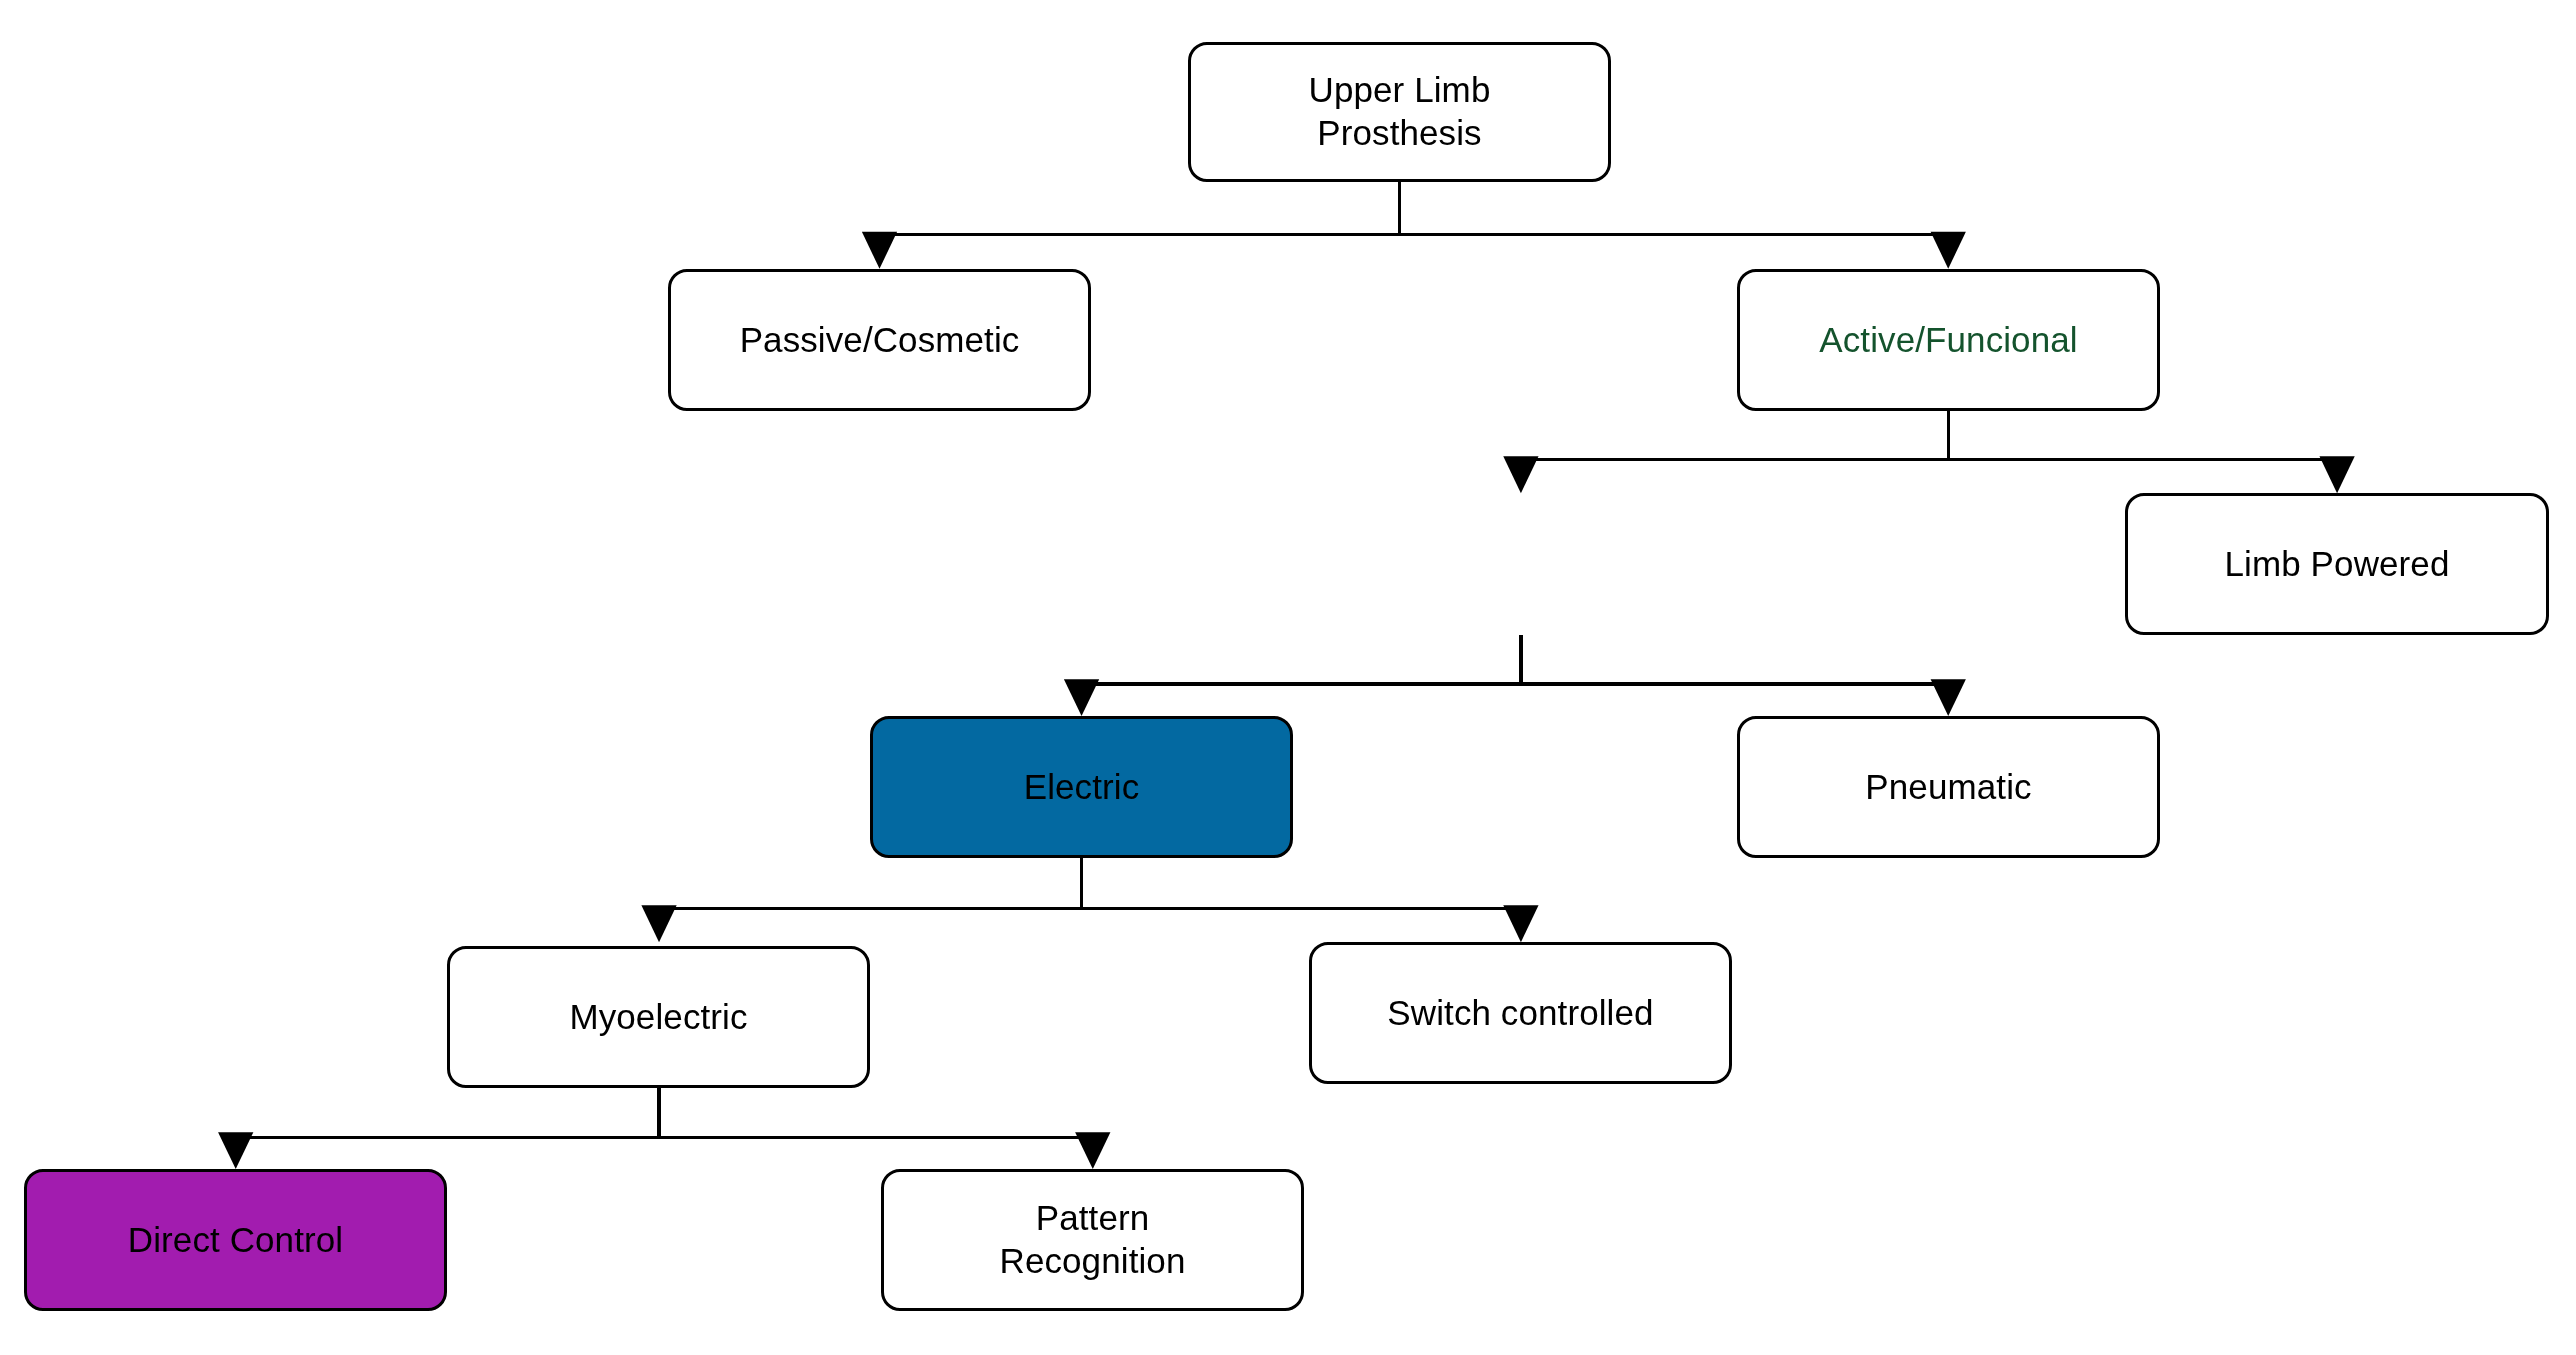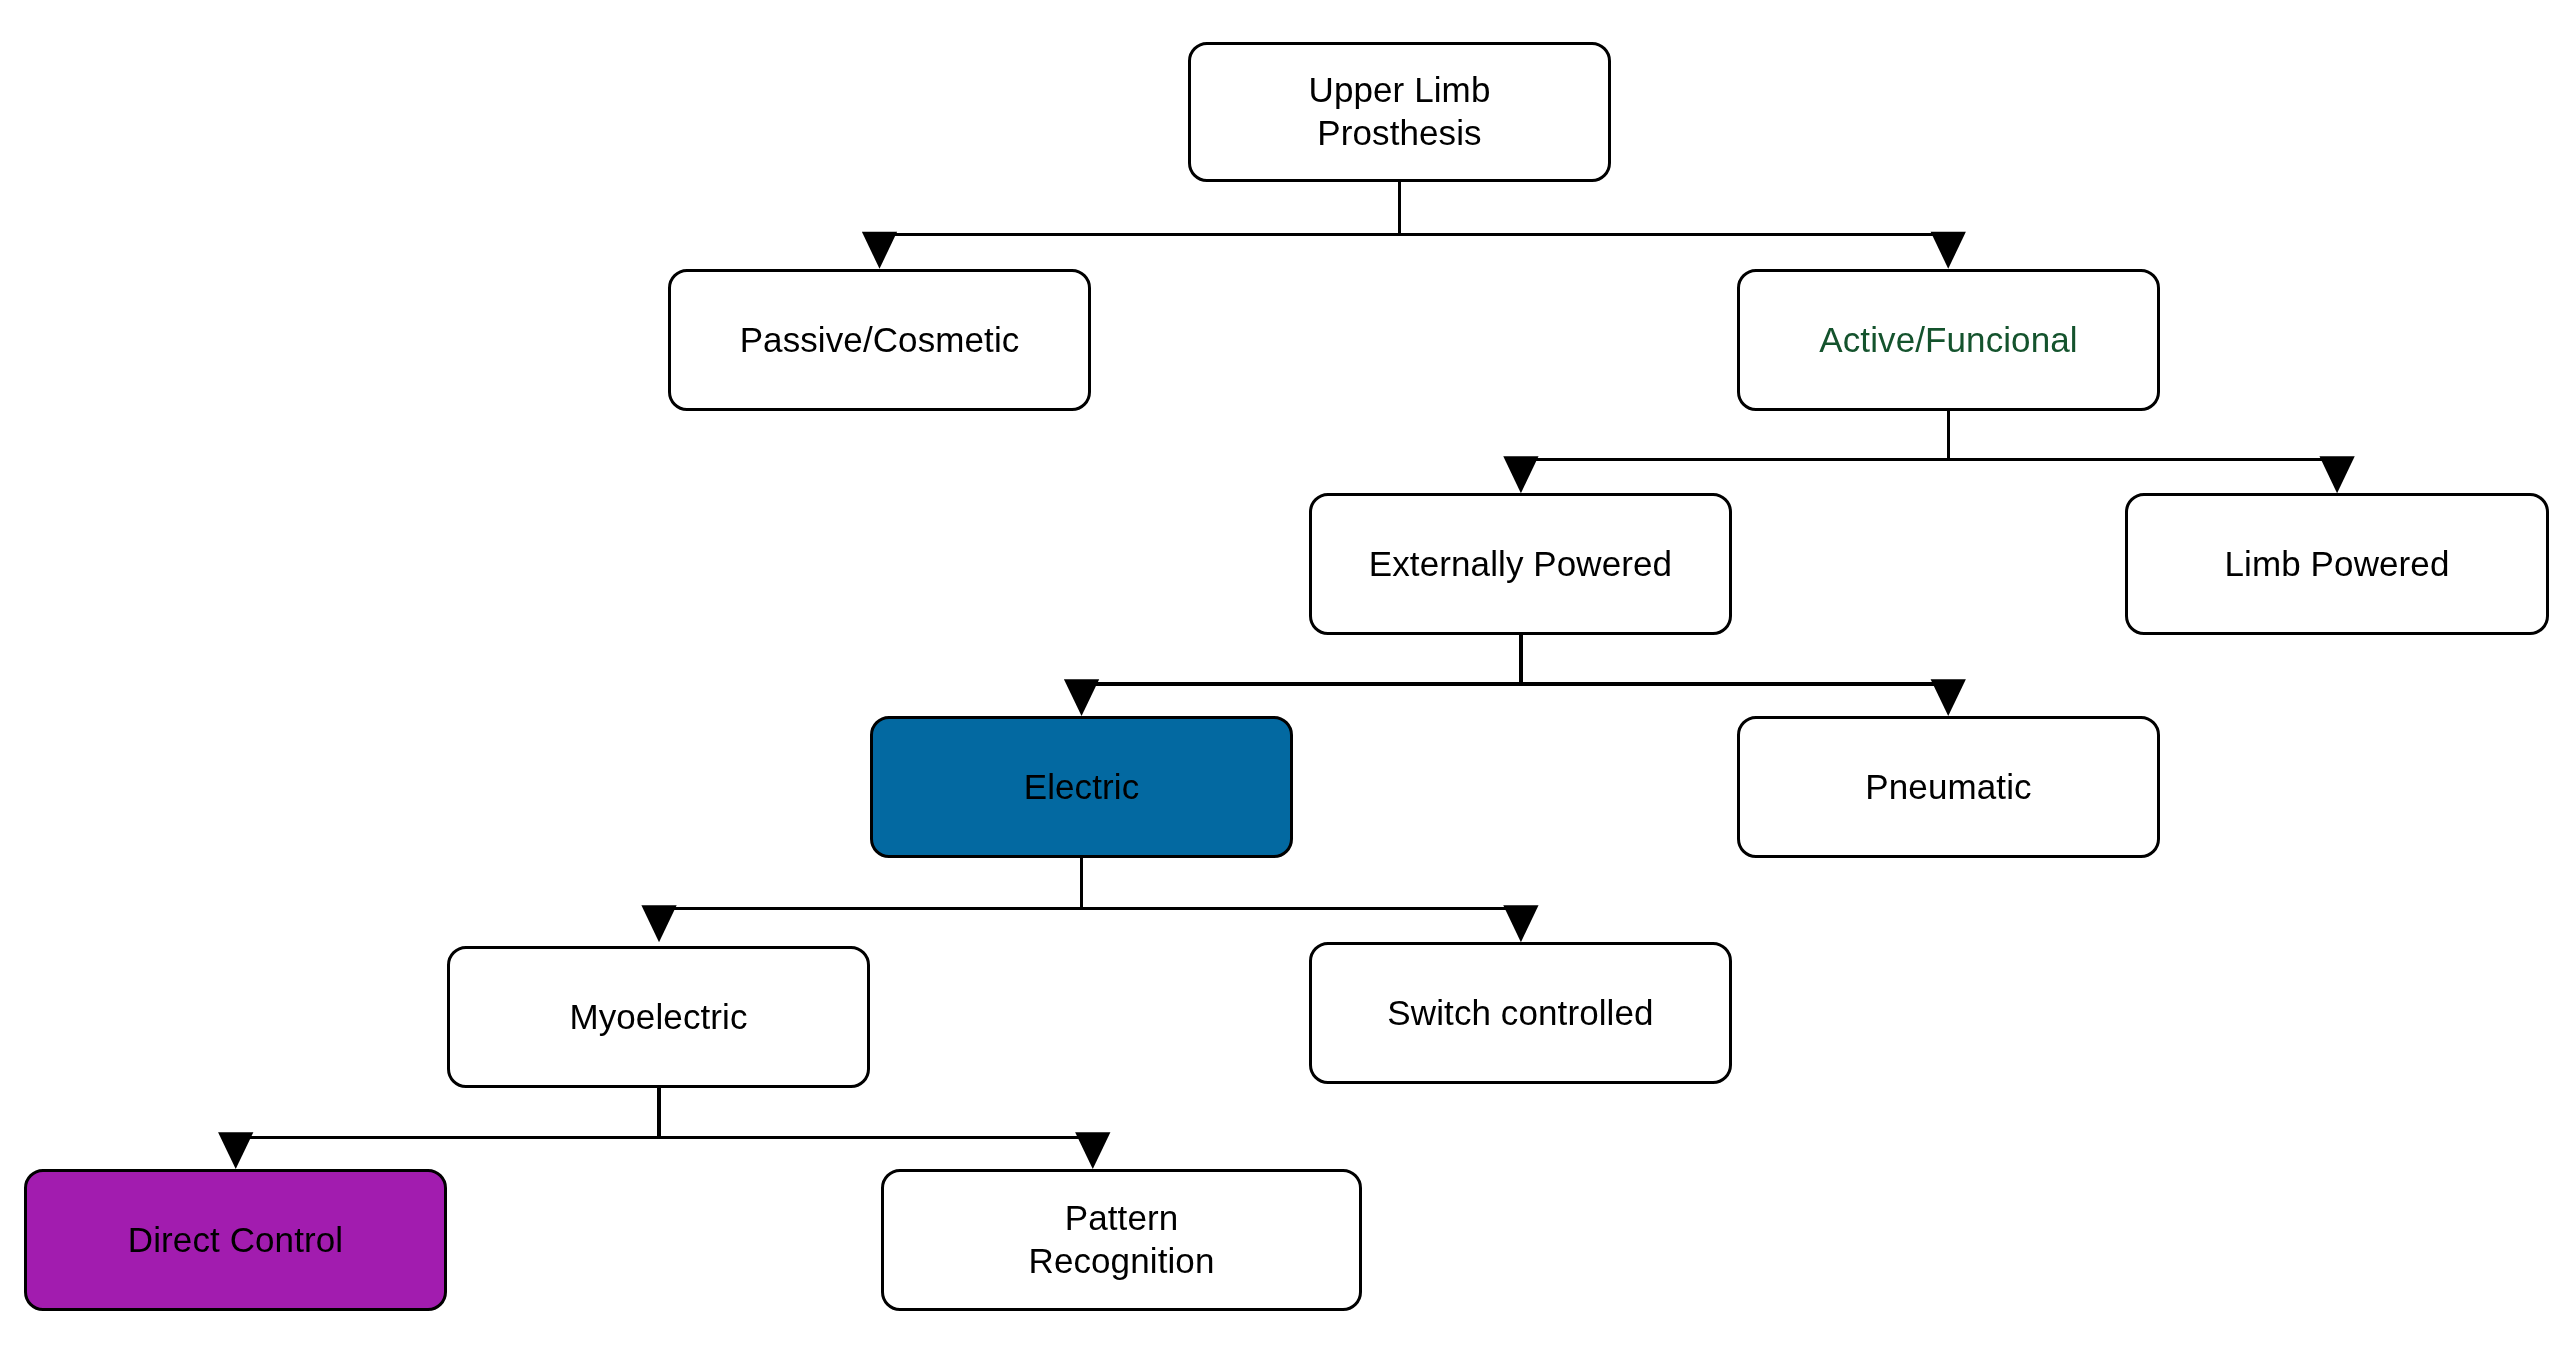--- a/index.html
+++ b/index.html
@@ -84,24 +84,23 @@
       <line x1="294" y1="1419" x2="294" y2="1414" stroke="#000000" stroke-width="4" shape-rendering="crispEdges"></line>
       <polygon points="272,1412 316,1412 294,1458" fill="#000000"></polygon>
       <line x1="1363" y1="1419" x2="1363" y2="1414" stroke="#000000" stroke-width="4" shape-rendering="crispEdges"></line>
       <polygon points="1341,1412 1385,1412 1363,1458" fill="#000000"></polygon>
     </svg>
   <div id="node-layer">
       <div class="node" style="left: 668px; top: 269px; width: 423px; height: 142px; border-color: rgb(0, 0, 0); background: rgb(255, 255, 255); color: rgb(0, 0, 0);">Passive/Cosmetic</div>
       <div class="node" style="left: 1188px; top: 42px; width: 423px; height: 140px; border-color: rgb(0, 0, 0); background: rgb(255, 255, 255); color: rgb(0, 0, 0);">Upper Limb
 Prosthesis</div>
       <div class="node" style="left: 1737px; top: 269px; width: 423px; height: 142px; border-color: rgb(0, 0, 0); background: rgb(255, 255, 255); color: #14532d; text-align: center;">Active/Funcional</div>
-      <div class="node" style="left: 1309px; top: 493px; width: 423px; height: 142px; border-color: rgb(0, 0, 0); background: rgb(255, 255, 255); color: rgb(0, 0, 0);">Externally Powered</div>
       <div class="node" style="left: 2125px; top: 493px; width: 424px; height: 142px; border-color: rgb(0, 0, 0); background: rgb(255, 255, 255); color: rgb(0, 0, 0);">Limb Powered</div>
       <div class="node" style="left: 870px; top: 716px; width: 423px; height: 142px; border-color: rgb(0, 0, 0); background: #0369a1; color: rgb(0, 0, 0);">Electric</div>
       <div class="node" style="left: 1737px; top: 716px; width: 423px; height: 142px; border-color: rgb(0, 0, 0); background: rgb(255, 255, 255); color: rgb(0, 0, 0);">Pneumatic</div>
       <div class="node" style="left: 447px; top: 946px; width: 423px; height: 142px; border-color: rgb(0, 0, 0); background: rgb(255, 255, 255); color: rgb(0, 0, 0);">Myoelectric</div>
       <div class="node" style="left: 1309px; top: 942px; width: 423px; height: 142px; border-color: rgb(0, 0, 0); background: rgb(255, 255, 255); color: rgb(0, 0, 0);">Switch controlled</div>
       <div class="node" style="left: 24px; top: 1169px; width: 423px; height: 142px; border-color: rgb(0, 0, 0); background: #a21caf; color: rgb(0, 0, 0);">Direct Control</div>
-      <div class="node" style="left: 881px; top: 1169px; width: 481px; height: 142px; border-color: rgb(0, 0, 0); background: rgb(255, 255, 255); color: rgb(0, 0, 0);">Pattern
+      <div class="node" style="left: 881px; top: 1169px; width: 423px; height: 142px; border-color: rgb(0, 0, 0); background: rgb(255, 255, 255); color: rgb(0, 0, 0);">Pattern
 Recognition</div>
     </div>
 </div>
 
 
 </body></html>

